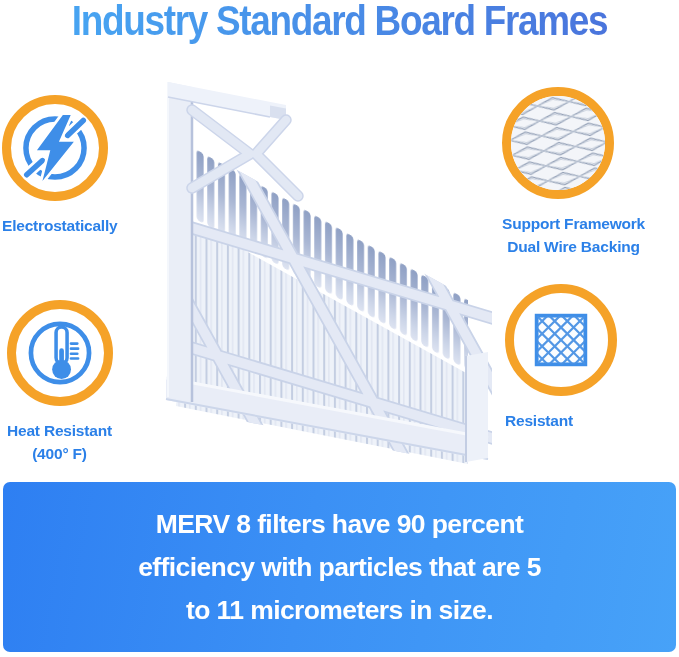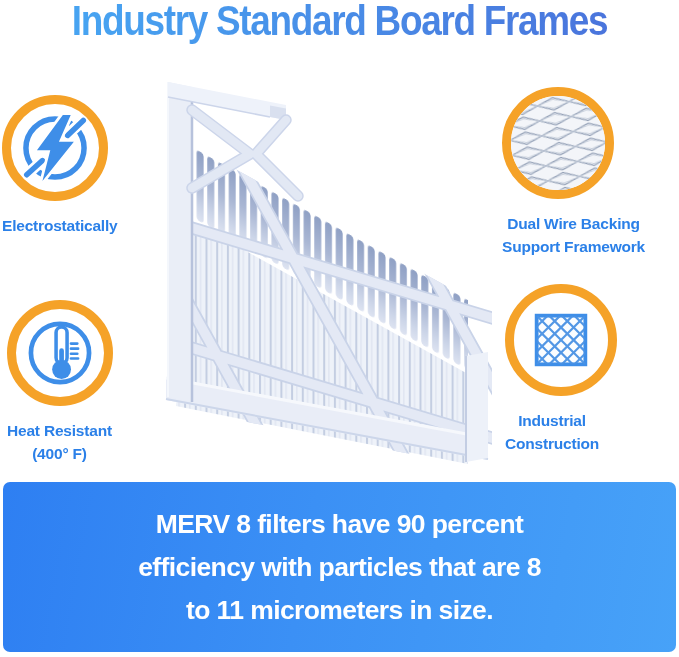--- a/index.html
+++ b/index.html
@@ -81,22 +81,22 @@
           <pattern id="meshP" width="38" height="18" patternUnits="userSpaceOnUse" patternTransform="rotate(-8 56 56)">
             <path d="M0,9 L19,1.5 L38,9 L19,16.5 Z" fill="none" stroke="#93a0b6" stroke-width="1.4"></path>
             <path d="M0,9 L19,3.8 L38,9 L19,14.2 Z" fill="none" stroke="#c0cad8" stroke-width="1"></path>
           </pattern>
         </defs>
         <circle cx="56" cy="56" r="58" fill="#f3f5f9"></circle>
         <circle cx="56" cy="56" r="58" fill="url(#meshP)"></circle>
       </svg>
     </div>
     <p class="feature-label">
+      <span>Support Framework</span>
       <span>Dual Wire Backing</span>
-      <span>Support Framework</span>
     </p>
   </section>
 
   <div class="product-shot">
     <svg viewBox="0 0 352 412">
       <defs>
         <linearGradient id="bladeG" x1="0" y1="0" x2="0" y2="1">
           <stop offset="0" stop-color="#8fa0c4"></stop>
           <stop offset=".45" stop-color="#aab7d4"></stop>
           <stop offset=".8" stop-color="#ccd5e8"></stop>
@@ -179,26 +179,25 @@
             </clipPath>
           </defs>
         <rect x="27" y="27" width="58" height="58" fill="#fbfdff" stroke="#3e8ee8" stroke-width="4.5"></rect>
         <g clip-path="url(#sqClip)" stroke="#4a92e4" stroke-width="2.6" fill="none" opacity=".95">
           <path d="M-33,27 L47,107 M-18,27 L62,107 M-3,27 L77,107 M12,27 L92,107 M27,27 L107,107 M42,27 L122,107 M57,27 L137,107 M72,27 L152,107 M87,27 L167,107"></path>
           <path d="M25,27 L-55,107 M40,27 L-40,107 M55,27 L-25,107 M70,27 L-10,107 M85,27 L5,107 M100,27 L20,107 M115,27 L35,107 M130,27 L50,107 M145,27 L65,107"></path>
         </g>
       </svg>
     </div>
     <p class="feature-label">
-      <span>Industrial</span>
-      <span>Construction</span>
+      <span>Resistant</span>
     </p>
   </section>
 
   <footer class="banner">
     <p class="banner-text">
       <span>MERV 8 filters have 90 percent</span>
-      <span>efficiency with particles that are 8</span>
+      <span>efficiency with particles that are 5</span>
       <span>to 11 micrometers in size.</span>
     </p>
   </footer>
 
 </div>
 
 </body></html>

